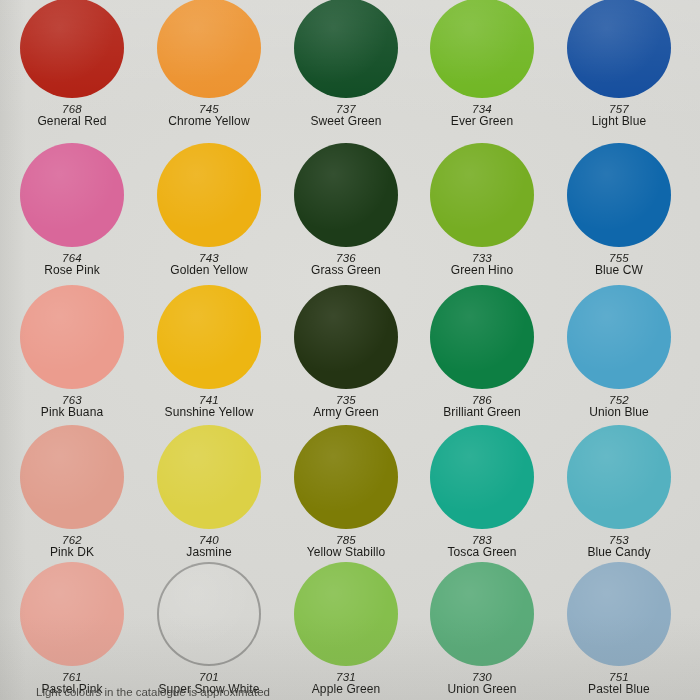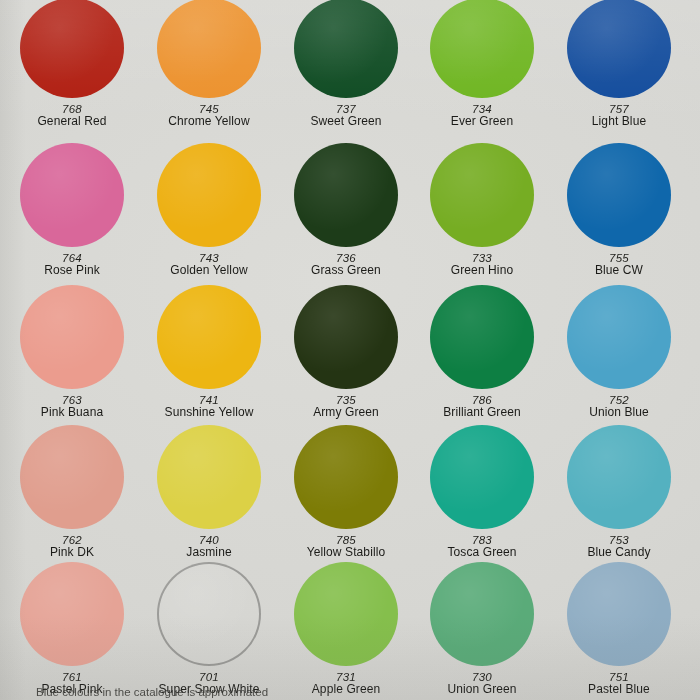--- a/index.html
+++ b/index.html
@@ -320,14 +320,14 @@
         <div class="swatch" style="background: rgb(143, 173, 195);">
           <div class="gloss"></div>
         </div>
         <div class="labels">
           <div class="code">751</div>
           <div class="name">Pastel Blue</div>
         </div>
       </div>
     </div>
   <div id="paper-shade"></div>
-  <div class="footnote">Blue colours in the catalogue is approximated</div>
+  <div class="footnote">Light colours in the catalogue is approximated</div>
 </div>
 
 </body></html>

